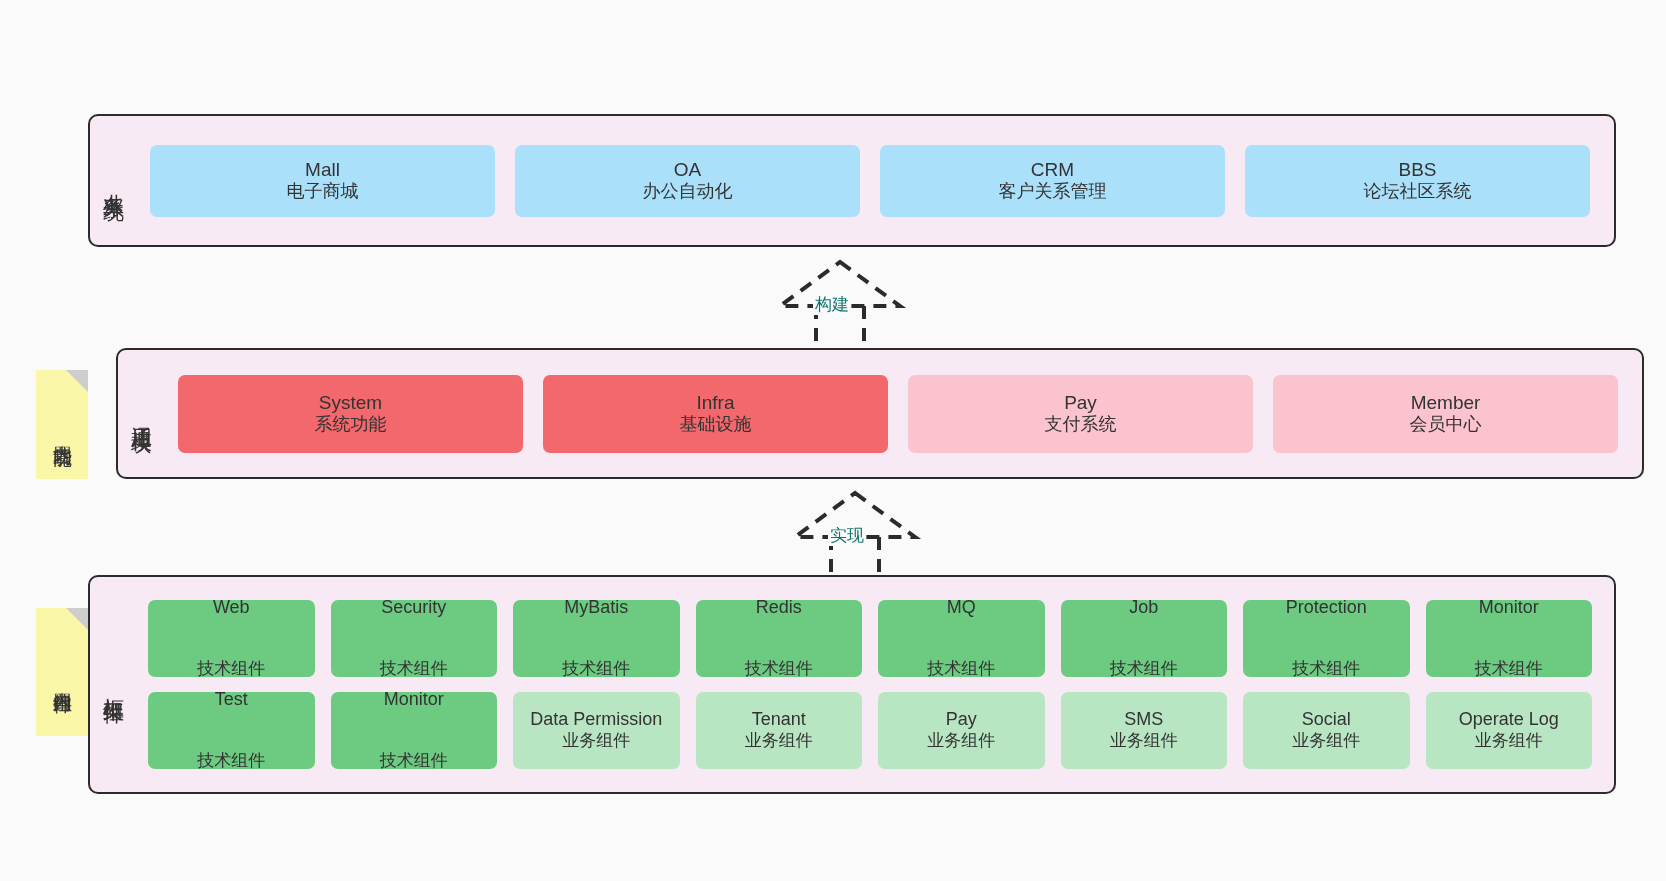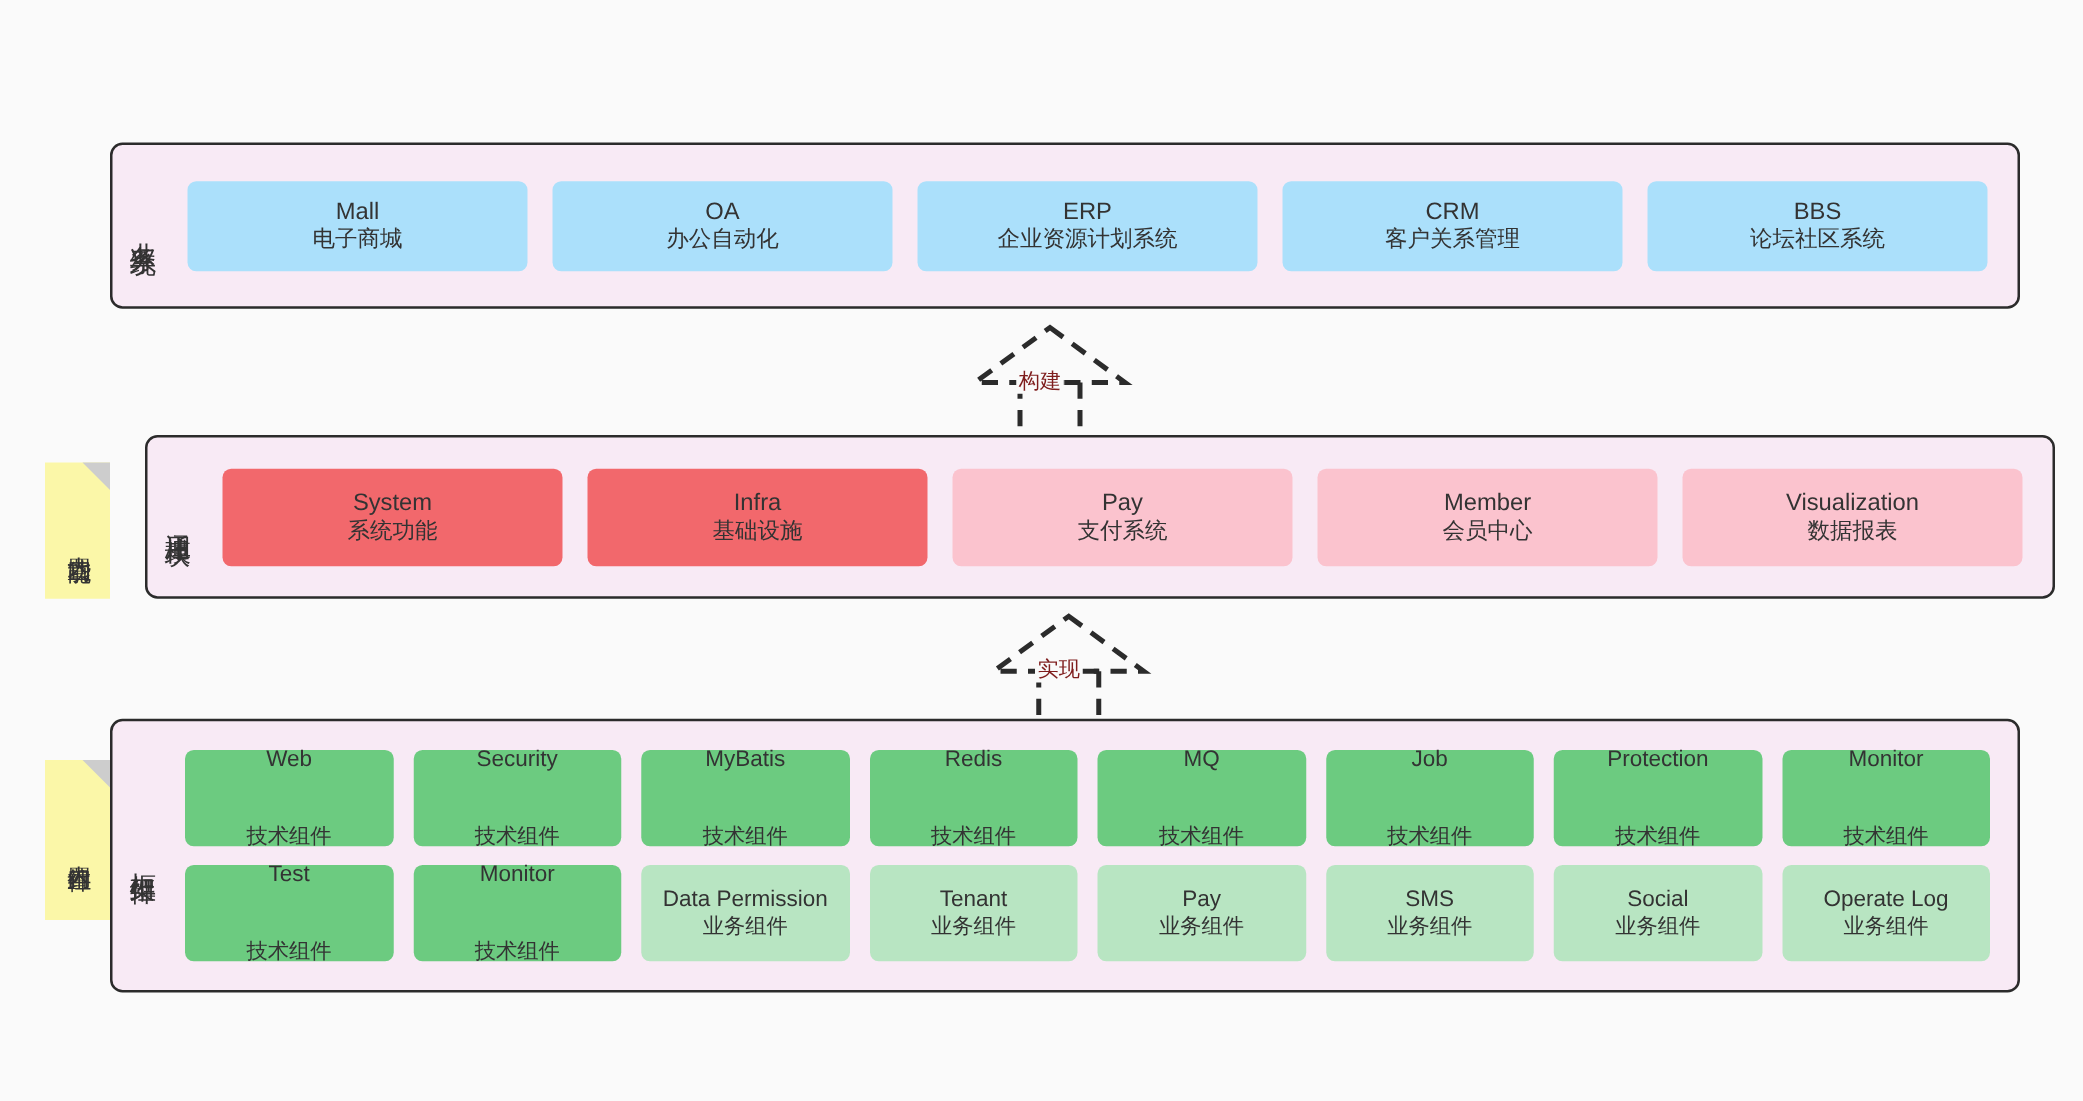--- a/index.html
+++ b/index.html
@@ -144,21 +144,21 @@
   
   .arrow-group { position: absolute; }
   #arrow-build   { left: 740px; top: 258px; width: 200px; height: 90px; }
   #arrow-impl    { left: 755px; top: 489px; width: 200px; height: 90px; }
 
   .arrow-group svg { display: block; overflow: visible; }
 
   .arrow-label {
     position: absolute;
     font-size: 17px;
-    color: #7f1d1d;
+    color: #0f766e;
     background: #fafafa;
     padding: 0 2px;
     white-space: nowrap;
     line-height: 1.1;
   }
   #arrow-build .arrow-label { left: 73px; top: 38px; }
   #arrow-impl  .arrow-label { left: 73px; top: 38px; }
 </style>
 </head>
 <body>
@@ -173,24 +173,20 @@
         <div class="card c-blue">
           <span class="t-en">Mall</span>
           <span class="t-cn">电子商城</span>
         </div>
 
         <div class="card c-blue">
           <span class="t-en">OA</span>
           <span class="t-cn">办公自动化</span>
         </div>
 
-        <div class="card c-blue">
-          <span class="t-en">ERP</span>
-          <span class="t-cn">企业资源计划系统</span>
-        </div>
 
         <div class="card c-blue">
           <span class="t-en">CRM</span>
           <span class="t-cn">客户关系管理</span>
         </div>
 
 
         <div class="card c-blue">
           <span class="t-en">BBS</span>
           <span class="t-cn">论坛社区系统</span>
@@ -236,24 +232,20 @@
         <div class="card c-pink">
           <span class="t-en">Pay</span>
           <span class="t-cn">支付系统</span>
         </div>
 
         <div class="card c-pink">
           <span class="t-en">Member</span>
           <span class="t-cn">会员中心</span>
         </div>
 
-        <div class="card c-pink">
-          <span class="t-en">Visualization</span>
-          <span class="t-cn">数据报表</span>
-        </div>
 
       </div>
     </div>
   </div>
 
   <div class="arrow-group" id="arrow-impl">
     <svg width="200" height="92" viewBox="0 0 200 92" aria-hidden="true">
       <polygon points="100,4 160,48 40,48" fill="#fafafa" stroke="#2b2b2b" stroke-width="4" stroke-dasharray="13,9" stroke-linejoin="miter"></polygon>
       <line x1="76" y1="48" x2="76" y2="92" stroke="#2b2b2b" stroke-width="4" stroke-dasharray="13,9"></line>
       <line x1="124" y1="48" x2="124" y2="92" stroke="#2b2b2b" stroke-width="4" stroke-dasharray="13,9"></line>

